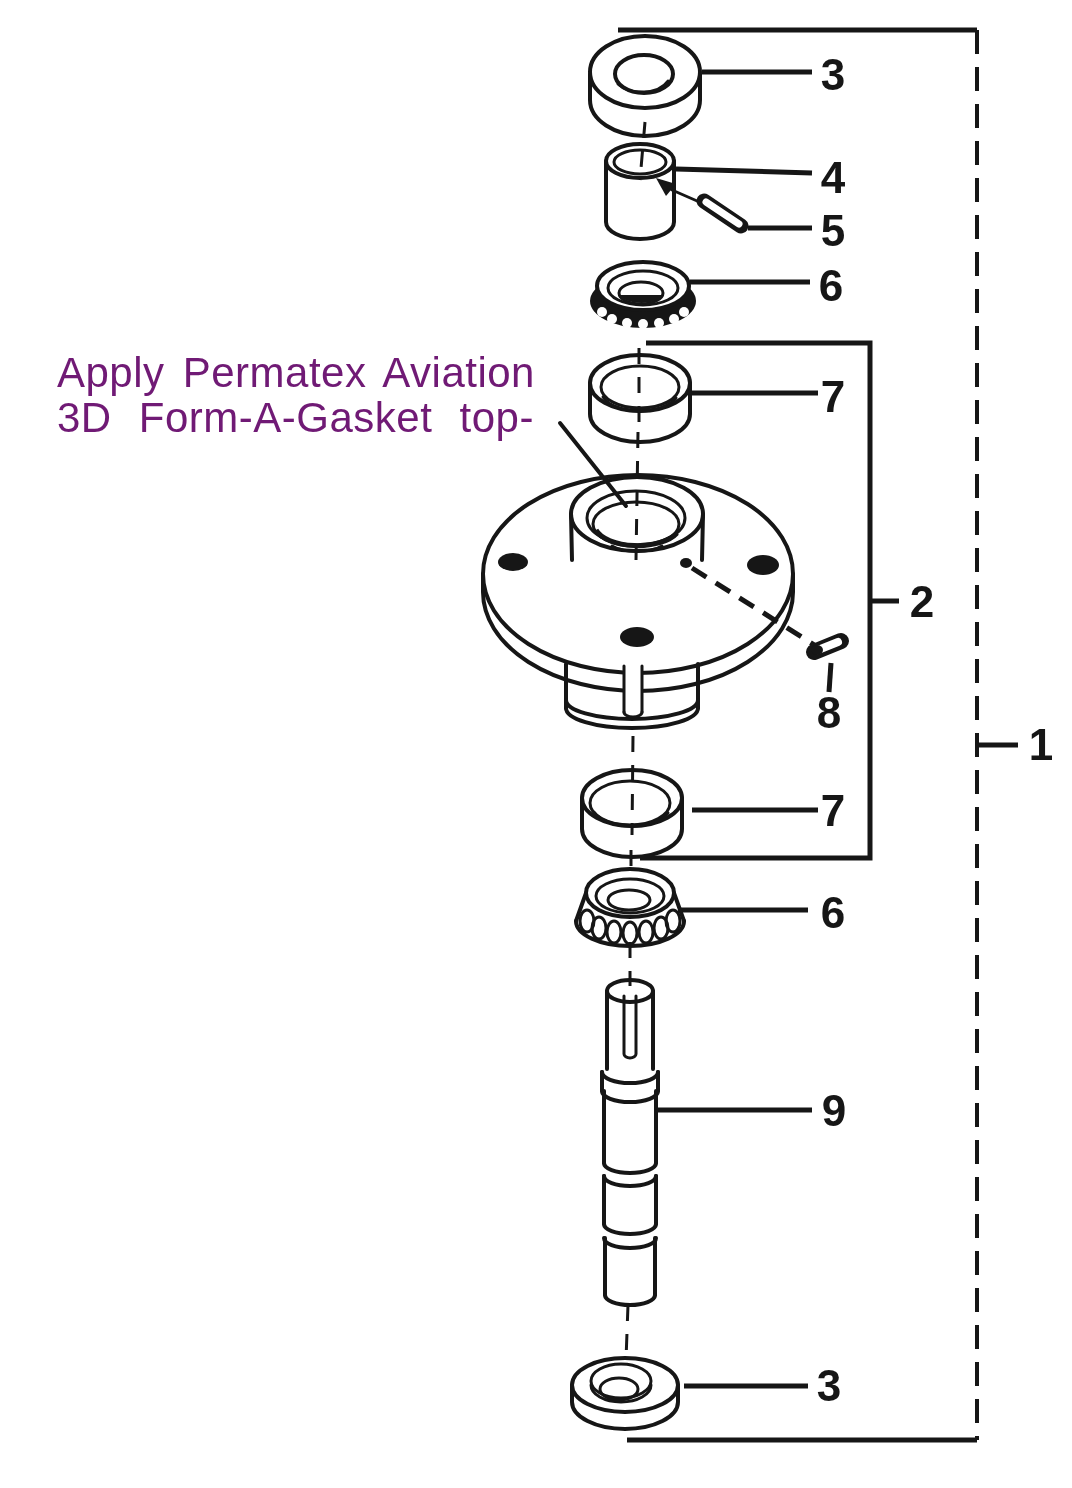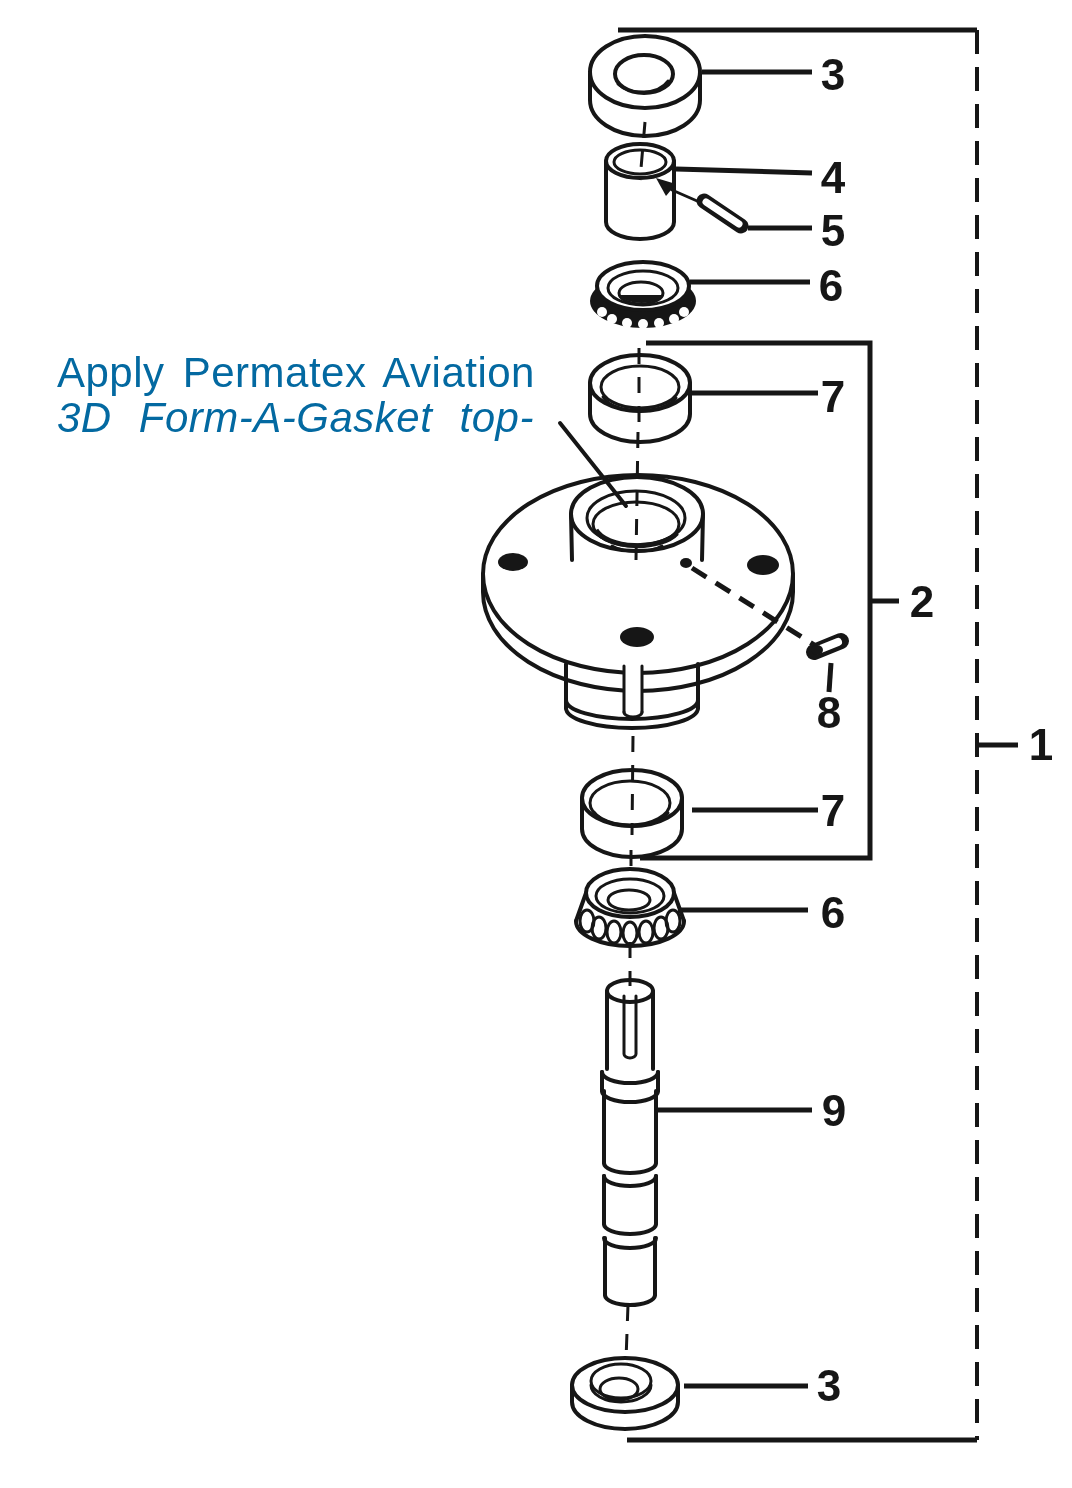--- a/index.html
+++ b/index.html
@@ -22,28 +22,28 @@
   text.callout {
     font-family: "Liberation Sans", sans-serif;
     font-size: 44px;
     font-weight: bold;
     fill: #161616;
     text-anchor: middle;
   }
   .anno {
     position: absolute;
     left: 57px;
-    color: #0369a1;
+    color: #701a75;
     font-size: 42px;
     line-height: 45px;
     white-space: pre;
     letter-spacing: 0.5px;
   }
   .anno.l1 { top: 350px; word-spacing: 6px; }
-  .anno.l2 { top: 395px; word-spacing: 15px; font-style: italic; }
+  .anno.l2 { top: 395px; word-spacing: 15px; }
   .anno.l3 { top: 440px; word-spacing: 15px; }
 </style>
 </head>
 <body>
 
 <div class="canvas">
 
   <svg width="1072" height="1488" viewBox="0 0 1072 1488">
 
     <g>

